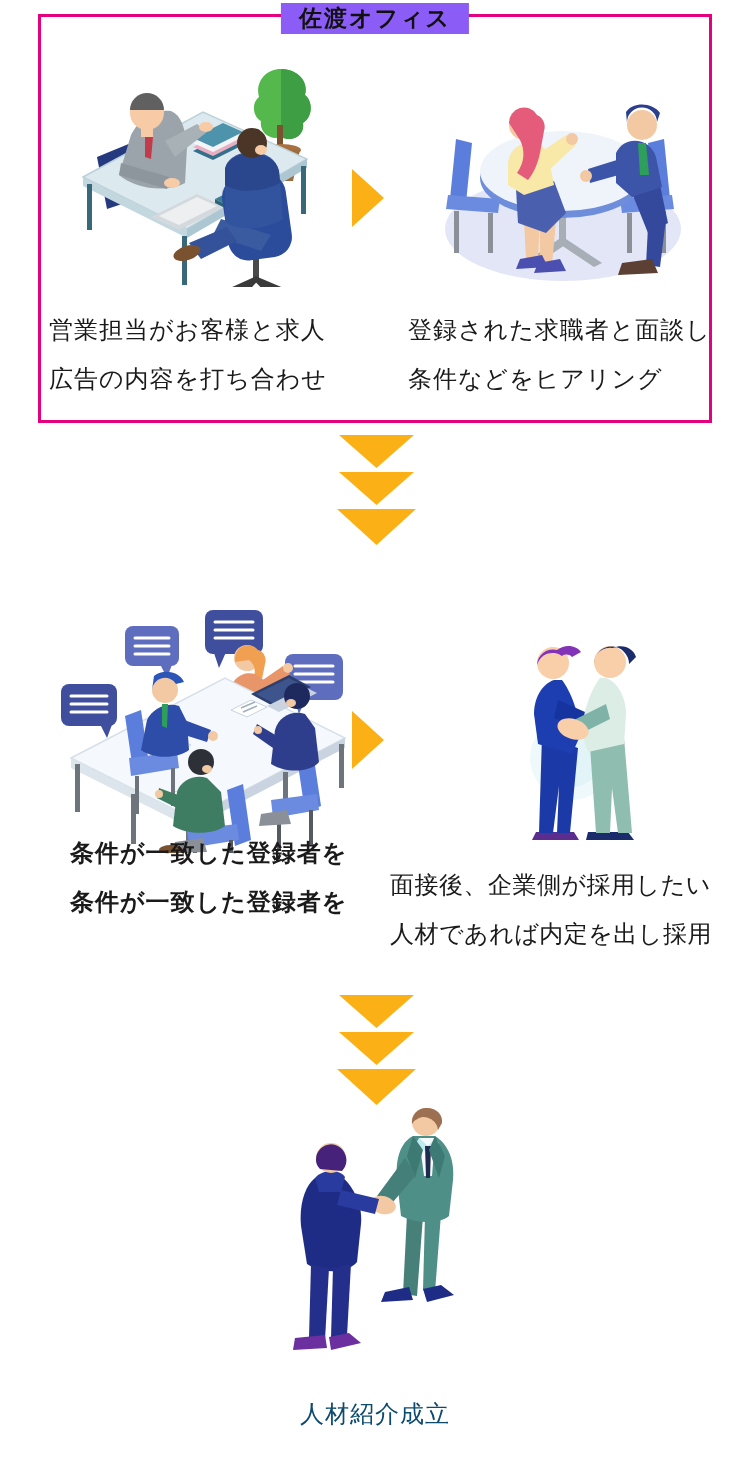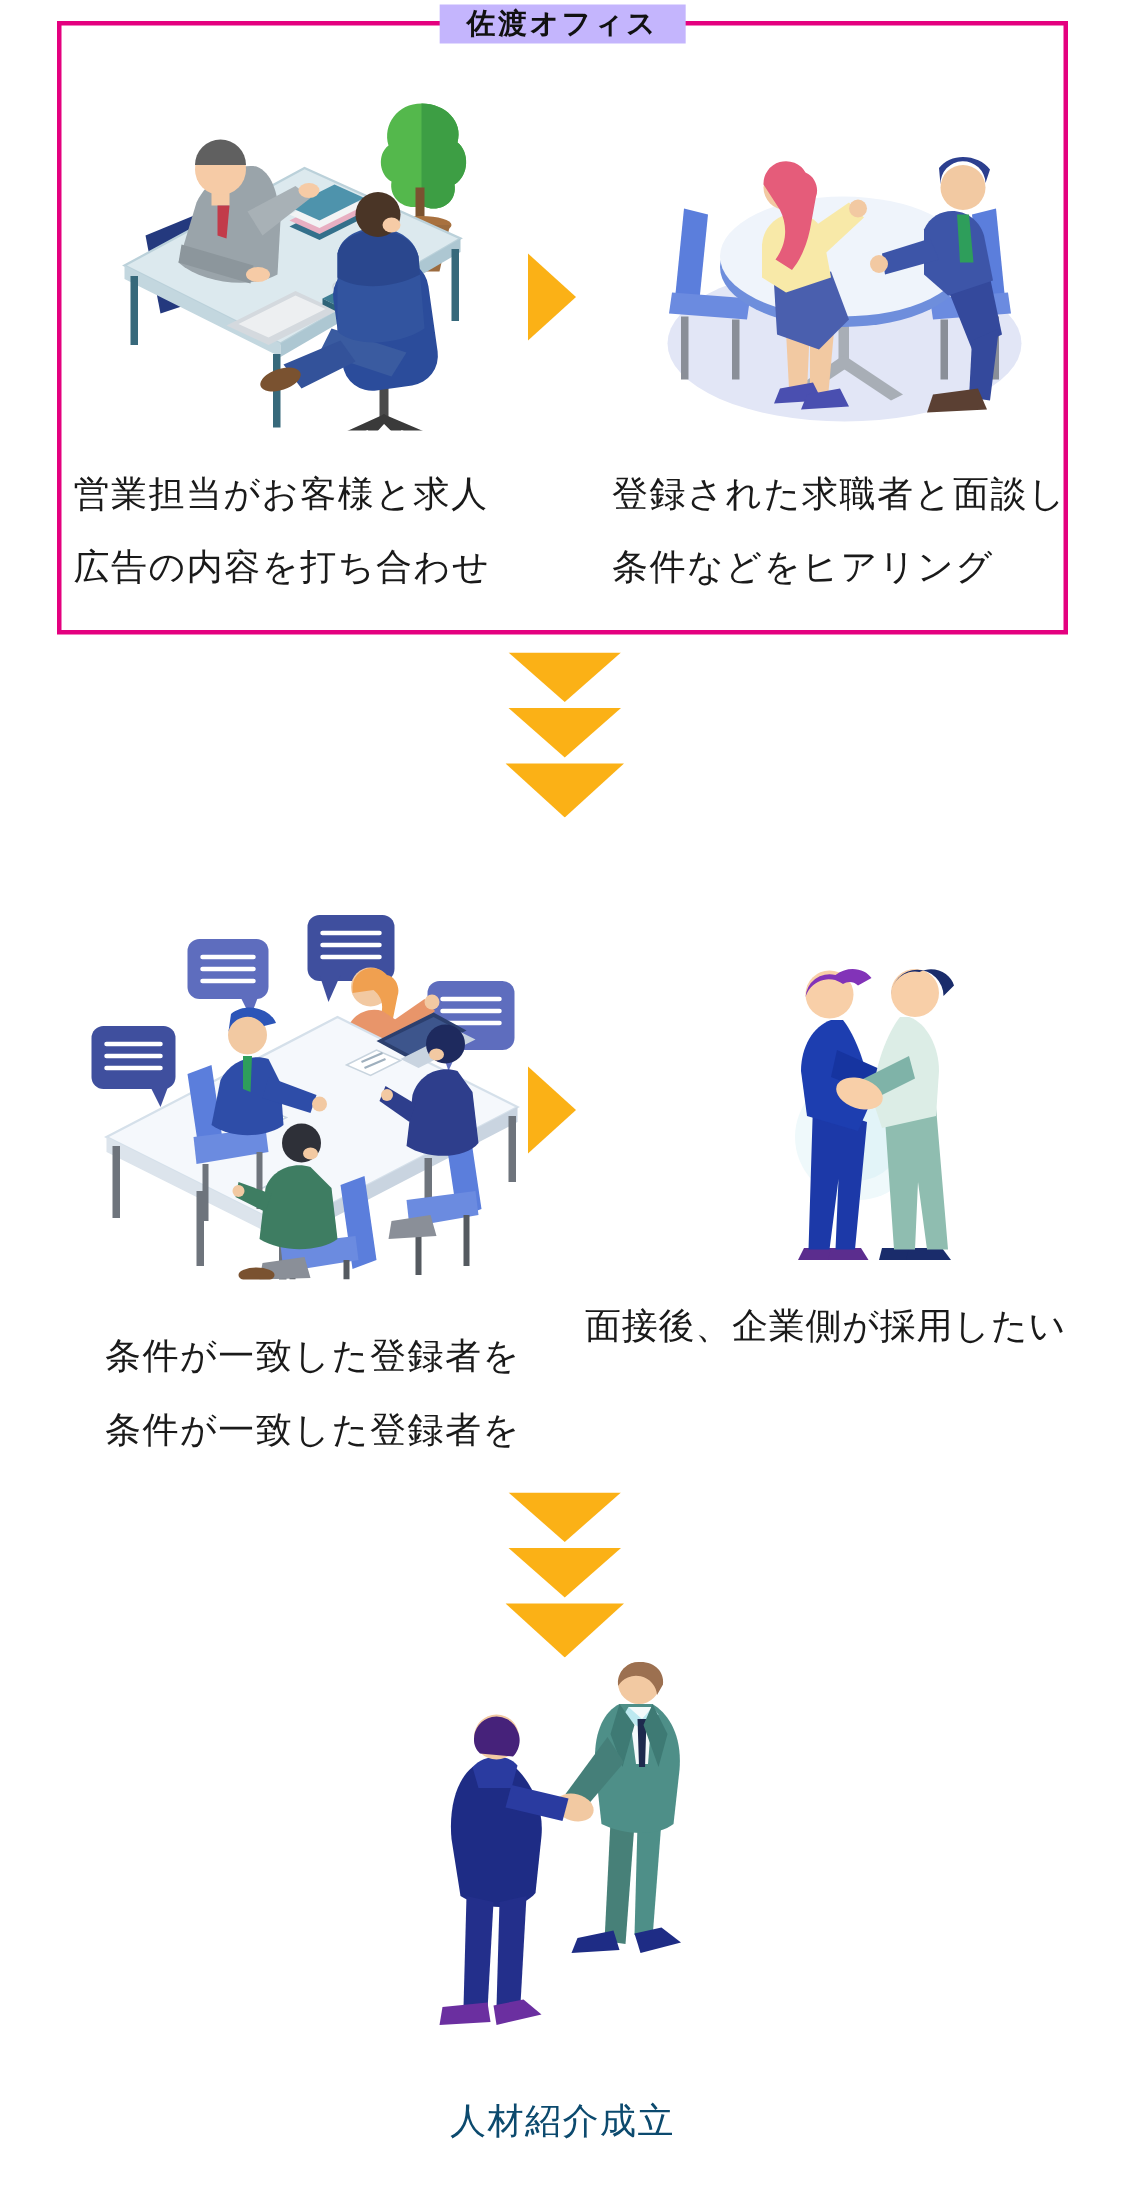--- a/index.html
+++ b/index.html
@@ -7,21 +7,21 @@
     width:750px;height:1463px;background:#ffffff;position:relative;overflow:hidden;
     font-family:"Liberation Sans","DejaVu Sans",sans-serif;color:#1a1a1a;
   }
   .canvas{position:absolute;inset:0;}
   .sado-box{
     position:absolute;left:38px;top:14px;width:668px;height:403px;
     border:3px solid #E4007F;background:#ffffff;
   }
   .box-title{
     position:absolute;top:-14px;left:50%;transform:translateX(-50%);
-    background:#c4b5fd;padding:0 18px;font-size:19px;font-weight:bold;
+    background:#8b5cf6;padding:0 18px;font-size:23px;font-weight:bold;
     letter-spacing:2px;white-space:nowrap;color:#111111;
   }
   .ill{position:absolute;}
   .ill svg{display:block;width:100%;height:100%;}
   .caption{
     position:absolute;font-size:24px;line-height:49px;letter-spacing:1px;
     color:#1a1a1a;white-space:nowrap;
   }
   .caption-center{
     position:absolute;left:0;width:750px;text-align:center;
@@ -310,26 +310,27 @@
         <path d="M130,128 L164,120 L172,215 L158,215 L152,170 L150,215 L136,215 Z" fill="#8FBDB0"></path>
         <path d="M146,60 C158,64 166,80 166,96 L164,126 L128,134 L122,116 C122,94 132,70 140,60 Z" fill="#DCEDE6"></path>
         <polygon points="146,86 110,104 114,119 150,101" fill="#7FB3A8"></polygon>
         <circle cx="150" cy="44" r="16" fill="#F8CFA8"></circle>
         <path d="M134,46 a16,16 0 0 1 19,-16 c10,-5 21,1 23,9 l-7,7 a16,16 0 0 0 -35,0 z" fill="#1A2C6B"></path>
       </g>
       <ellipse cx="113" cy="111" rx="16" ry="10" fill="#F8CFA8" transform="rotate(18 113 111)"></ellipse>
     </svg>
   </div>
 
-  <div class="caption" style="left:70px;top:880px;">
+  <div class="caption" style="left:70px;top:828px;font-weight:bold;">
     <div>条件が一致した登録者を</div>
     <div>条件が一致した登録者を</div>
   </div>
   <div class="caption" style="left:390px;top:860px;letter-spacing:0.5px;">
     <div>面接後、企業側が採用したい</div>
+    <div>人材であれば内定を出し採用</div>
   </div>
 
   <div class="arrow-down" style="top:995px;">
     <svg viewBox="0 0 79 110" xmlns="http://www.w3.org/2000/svg">
       <polygon points="2,0 77,0 39.5,33" fill="#FBB116"></polygon>
       <polygon points="2,37 77,37 39.5,70" fill="#FBB116"></polygon>
       <polygon points="0,74 79,74 39.5,110" fill="#FBB116"></polygon>
     </svg>
   </div>
 

